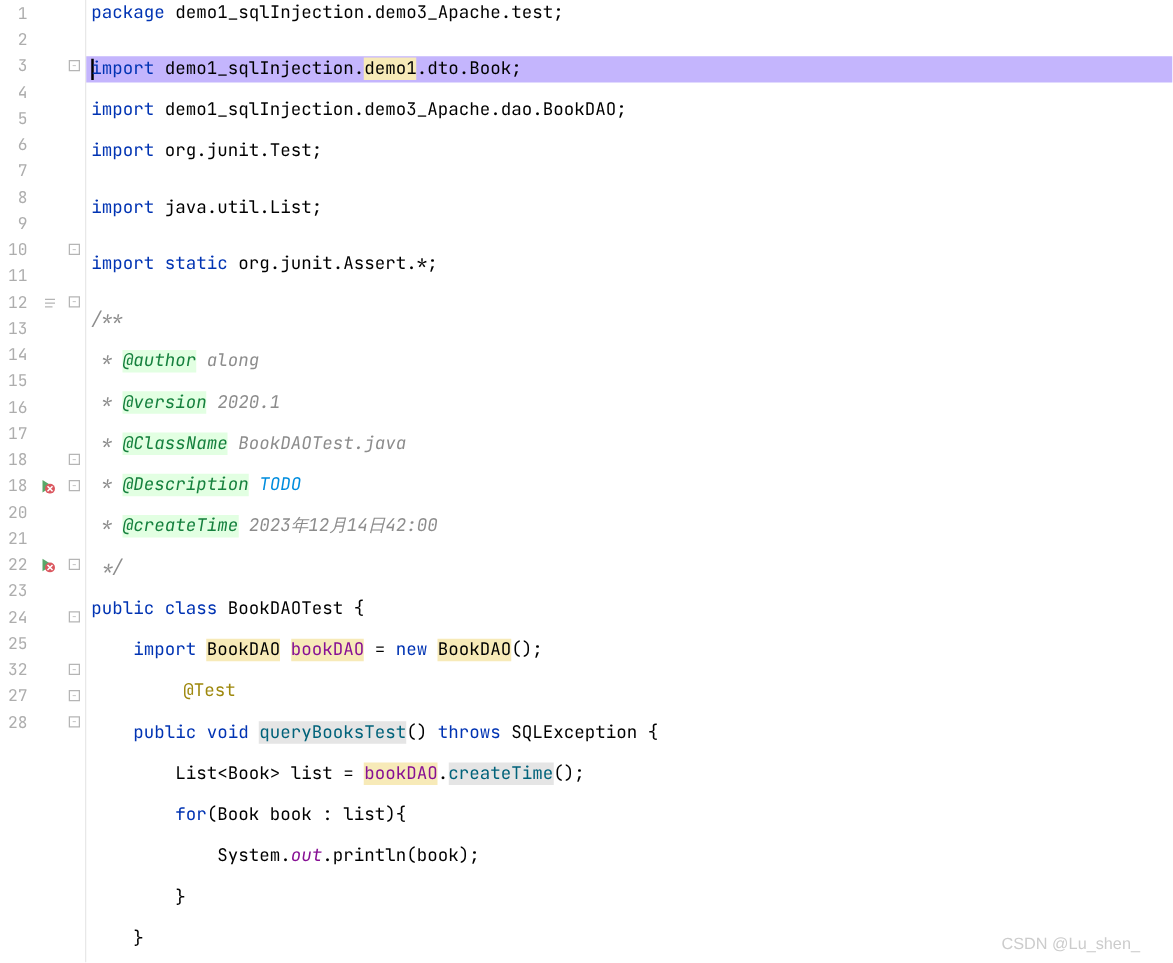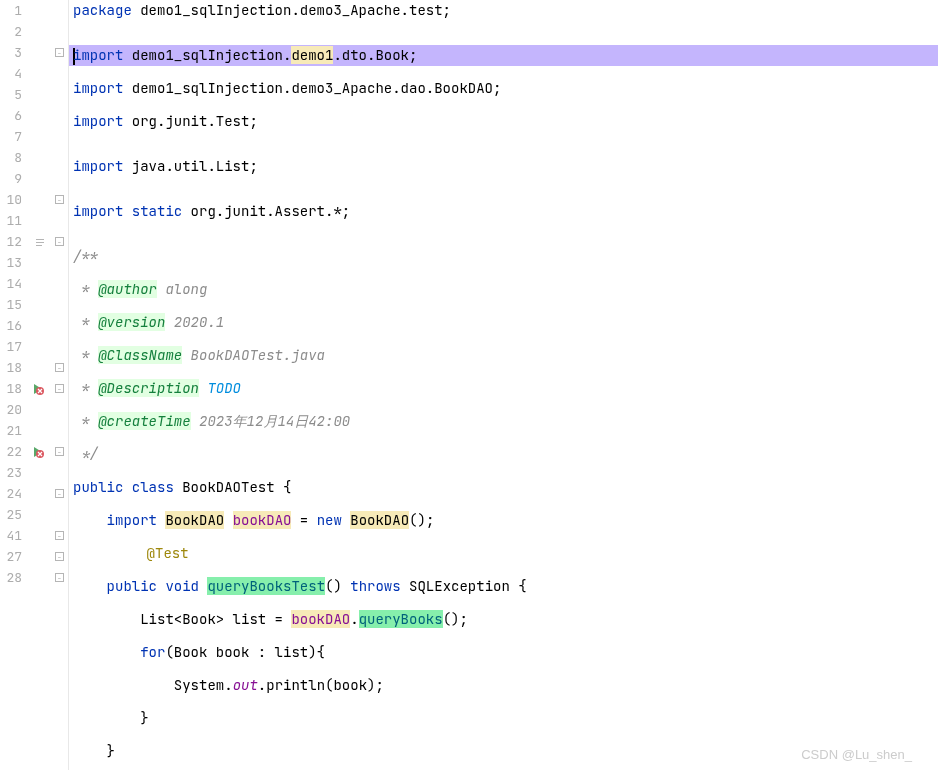--- a/index.html
+++ b/index.html
@@ -69,21 +69,21 @@
     .caret {
       border-left: 2px solid #000;
       display: inline-block;
       height: 17px;
       vertical-align: middle;
       margin-right: -2px;
     }
     .c-keyword { color: #0033b3; }
     .c-package { color: #000000; }
     .c-field-warn { color: #871094; background: #f7eab8; }
-    .c-method-warn { color: #00627a; background: #86efac; }
+    .c-method-warn { color: #00627a; background: #e5e5e5; }
     .c-comment { color: #8c8c8c; font-style: italic; }
     .c-doctag { color: #15803d; font-style: italic; background: #e2ffe2; margin-top: 20px; }
     .c-doctodo { color: #008dde; font-style: italic; margin-top: 28px; }
     .c-annotation { color: #9e880d; padding-left: 40px; }
     .c-static { color: #871094; font-style: italic; }
     .c-hl { background: #f7eab8; }
     .watermark {
       position: absolute;
       bottom: 8px;
       right: 26px;
@@ -233,21 +233,21 @@
         <div class="line-number">24</div>
         <div class="fold-area">
           <span class="fold-handle">−</span>
         </div>
       </div>
     <div class="gutter-line">
         <div class="line-number">25</div>
         <div class="fold-area"></div>
       </div>
     <div class="gutter-line">
-        <div class="line-number">41</div>
+        <div class="line-number">32</div>
         <div class="fold-area">
           <span class="fold-handle">−</span>
         </div>
       </div>
     <div class="gutter-line">
         <div class="line-number">27</div>
         <div class="fold-area">
           <span class="fold-handle">−</span>
         </div>
       </div>
@@ -274,21 +274,21 @@
     <div class="code-line"><span class="c-comment"> * </span><span class="c-doctag">@author</span><span class="c-comment"> along</span></div>
     <div class="code-line"><span class="c-comment"> * </span><span class="c-doctag">@version</span><span class="c-comment"> 2020.1</span></div>
     <div class="code-line"><span class="c-comment"> * </span><span class="c-doctag">@ClassName</span><span class="c-comment"> BookDAOTest.java</span></div>
     <div class="code-line"><span class="c-comment"> * </span><span class="c-doctag">@Description</span><span class="c-comment"> </span><span class="c-doctodo">TODO</span></div>
     <div class="code-line"><span class="c-comment"> * </span><span class="c-doctag">@createTime</span><span class="c-comment"> 2023年12月14日42:00</span></div>
     <div class="code-line"><span class="c-comment"> */</span></div>
     <div class="code-line"><span class="c-keyword">public</span> <span class="c-keyword">class</span> <span>BookDAOTest {</span></div>
     <div class="code-line">    <span class="c-keyword">import</span> <span class="c-hl">BookDAO</span> <span class="c-field-warn">bookDAO</span><span> = </span><span class="c-keyword">new</span> <span class="c-hl">BookDAO</span><span>();</span></div>
     <div class="code-line">    <span class="c-annotation">@Test</span></div>
     <div class="code-line">    <span class="c-keyword">public</span> <span class="c-keyword">void</span> <span class="c-method-warn">queryBooksTest</span><span>() </span><span class="c-keyword">throws</span><span> SQLException {</span></div>
-    <div class="code-line">        <span>List&lt;Book&gt; list = </span><span class="c-field-warn">bookDAO</span><span>.</span><span class="c-method-warn">queryBooks</span><span>();</span></div>
+    <div class="code-line">        <span>List&lt;Book&gt; list = </span><span class="c-field-warn">bookDAO</span><span>.</span><span class="c-method-warn">createTime</span><span>();</span></div>
     <div class="code-line">        <span class="c-keyword">for</span><span>(Book book : list){</span></div>
     <div class="code-line">            <span>System.</span><span class="c-static">out</span><span>.println(book);</span></div>
     <div class="code-line">        <span>}</span></div>
     <div class="code-line">    <span>}</span></div>
     <div class="code-line"><span>}</span></div>
   </div>
 </div>
 
 <div class="watermark">CSDN @Lu_shen_</div>
 

